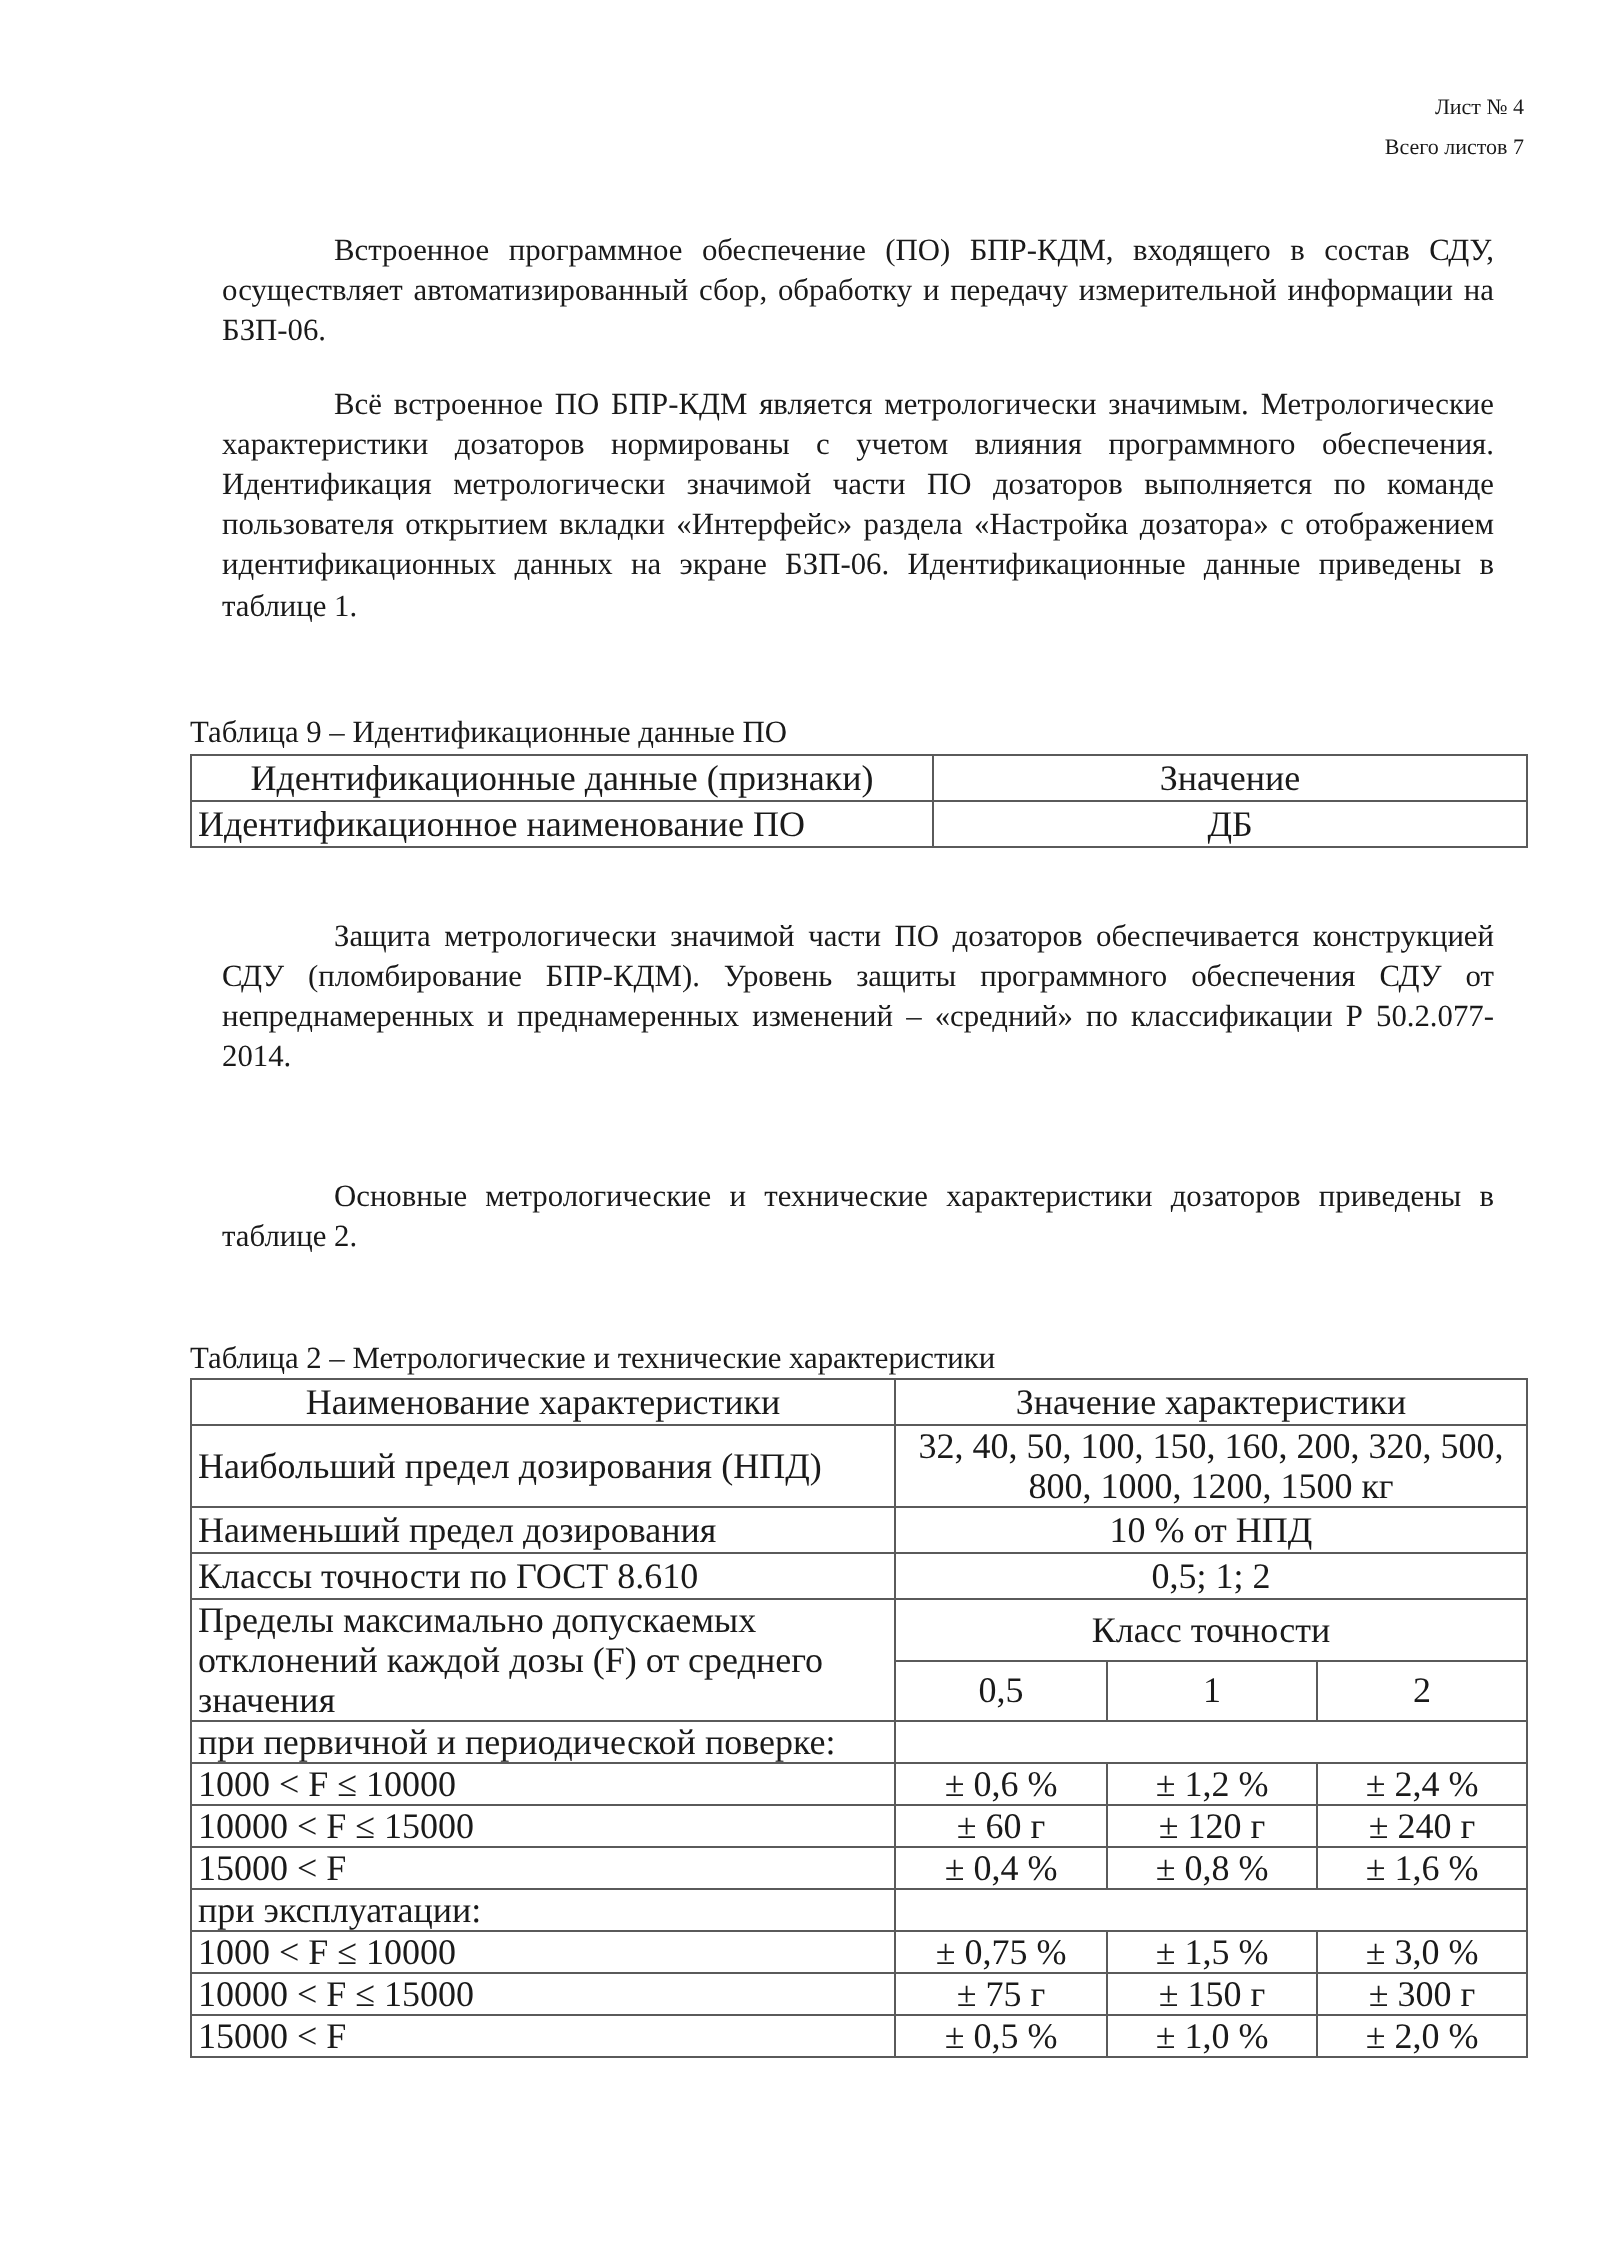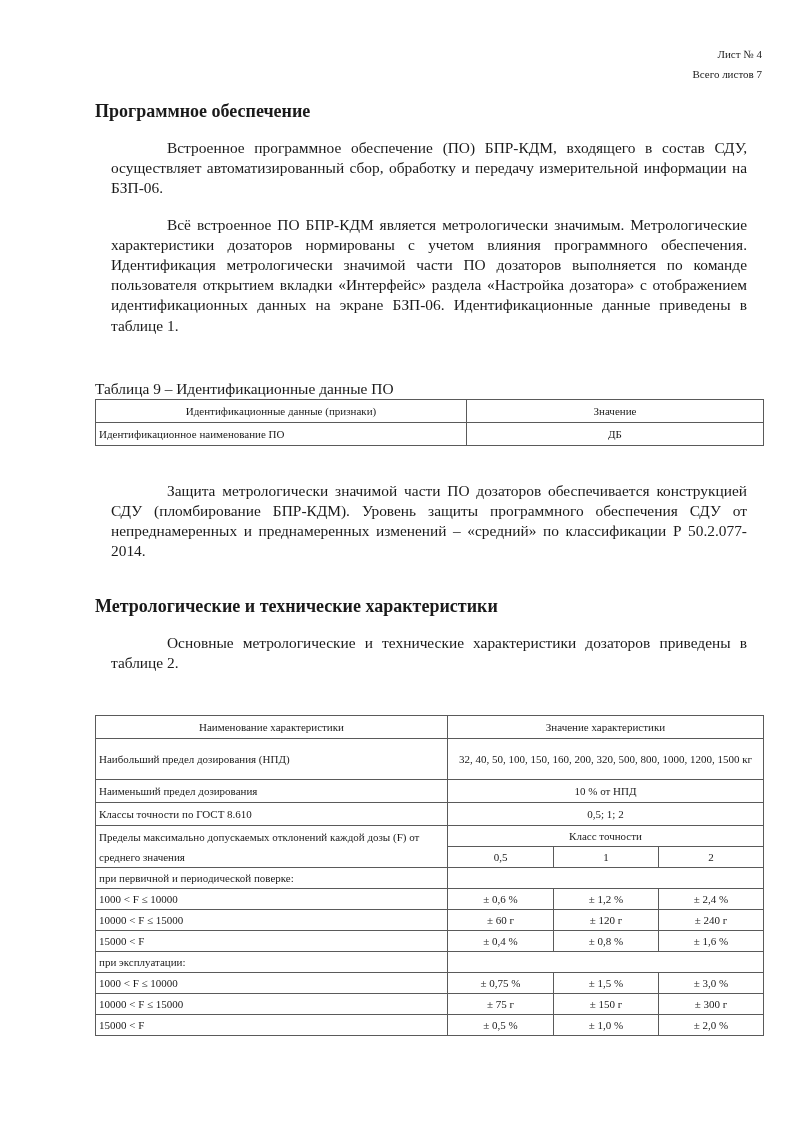--- a/index.html
+++ b/index.html
@@ -13,42 +13,41 @@
     font-size: 11px; line-height: 20px;
   }
   .content { position: absolute; left: 95px; top: 100px; width: 668px; }
   .heading { font-weight: bold; margin: 0; height: 22px; line-height: 22px; }
   p.par {
     margin: 16px; text-align: justify; text-indent: 56px; line-height: 20.2px;
   }
   .caption { margin: 0; line-height: 20px; }
   table.doc {
     border-collapse: collapse; width: 668px; table-layout: fixed;
-    font-size: 11px;
+    font-size: 18px;
   }
   table.doc td {
     border: 1px solid #5a5a5a; padding: 0 3px; vertical-align: middle;
     line-height: 20px;
   }
   .c { text-align: center; }
   .t1 td { height: 22px; }
   .t2 td { height: 19px; line-height: 18.5px; }
   .t2 .tall { height: 22px; margin-top: 40px; }
 </style>
 </head>
 <body>
 
 <div class="page-header">
   <div>Лист № 4</div>
   <div>Всего листов 7</div>
 </div>
 
 <div class="content">
 
-  <h3 class="heading">Программное обеспечение</h3>
   <p class="par">Встроенное программное обеспечение (ПО) БПР-КДМ, входящего в состав СДУ, осуществляет автоматизированный сбор, обработку и передачу измерительной информации на БЗП-06.</p>
   <p class="par">Всё встроенное ПО БПР-КДМ является метрологически значимым. Метрологические характеристики дозаторов нормированы с учетом влияния программного обеспечения. Идентификация метрологически значимой части ПО дозаторов выполняется по команде пользователя открытием вкладки «Интерфейс» раздела «Настройка дозатора» с отображением идентификационных данных на экране БЗП-06. Идентификационные данные приведены в таблице 1.</p>
 
   <div style="height:27px"></div>
   <p class="caption">Таблица 9 – Идентификационные данные ПО</p>
   <table class="doc t1">
     <colgroup>
         <col style="width:371px">
         <col style="width:297px">
       </colgroup>
@@ -61,24 +60,24 @@
       <td>Идентификационное наименование ПО</td>
       <td class="c">ДБ</td>
     </tr>
   </tbody>
     </table>
 
   <div style="height:19px"></div>
   <p class="par">Защита метрологически значимой части ПО дозаторов обеспечивается конструкцией СДУ (пломбирование БПР-КДМ). Уровень защиты программного обеспечения СДУ от непреднамеренных и преднамеренных изменений – «средний» по классификации Р 50.2.077-2014.</p>
 
   <div style="height:17px"></div>
-  <h3 class="heading">Метрологические и технические характеристики</h3>
   <p class="par">Основные метрологические и технические характеристики дозаторов приведены в таблице 2.</p>
 
   <div style="height:26px"></div>
+  <p class="caption" style="line-height:18px">Таблица 2 – Метрологические и технические характеристики</p>
   <table class="doc t2">
     <colgroup>
       <col style="width:352px">
         <col style="width:106px">
         <col style="width:105px">
         <col style="width:105px">
     </colgroup>
     <tbody>
         <tr>
       <td class="c tall">Наименование характеристики</td>

